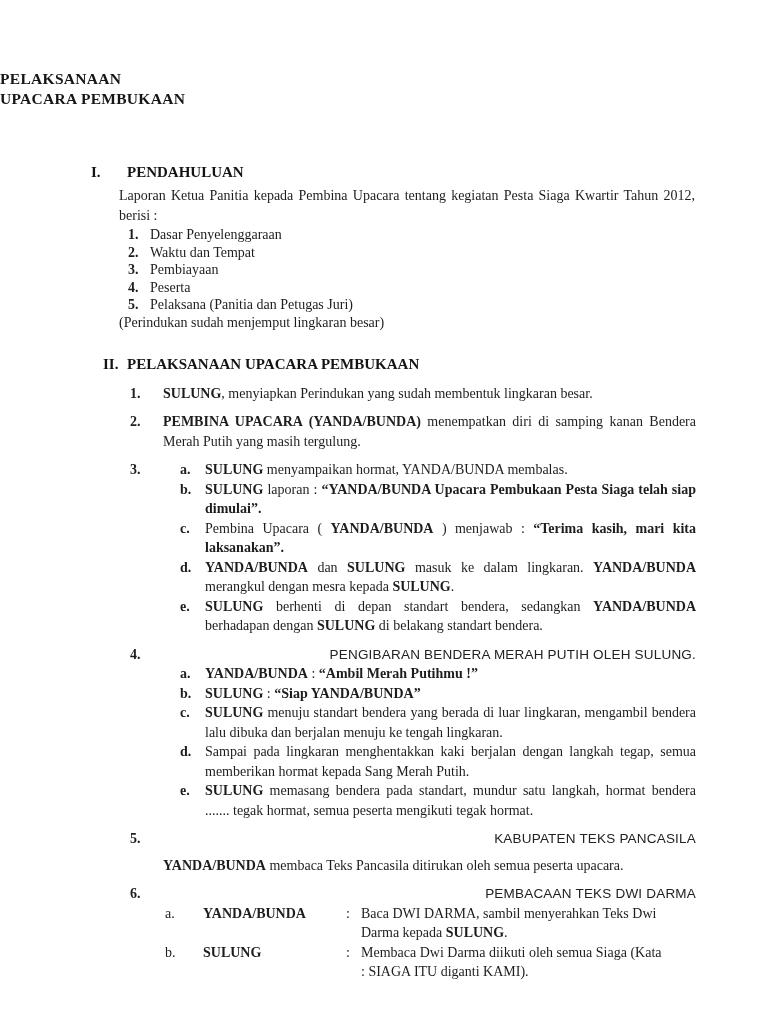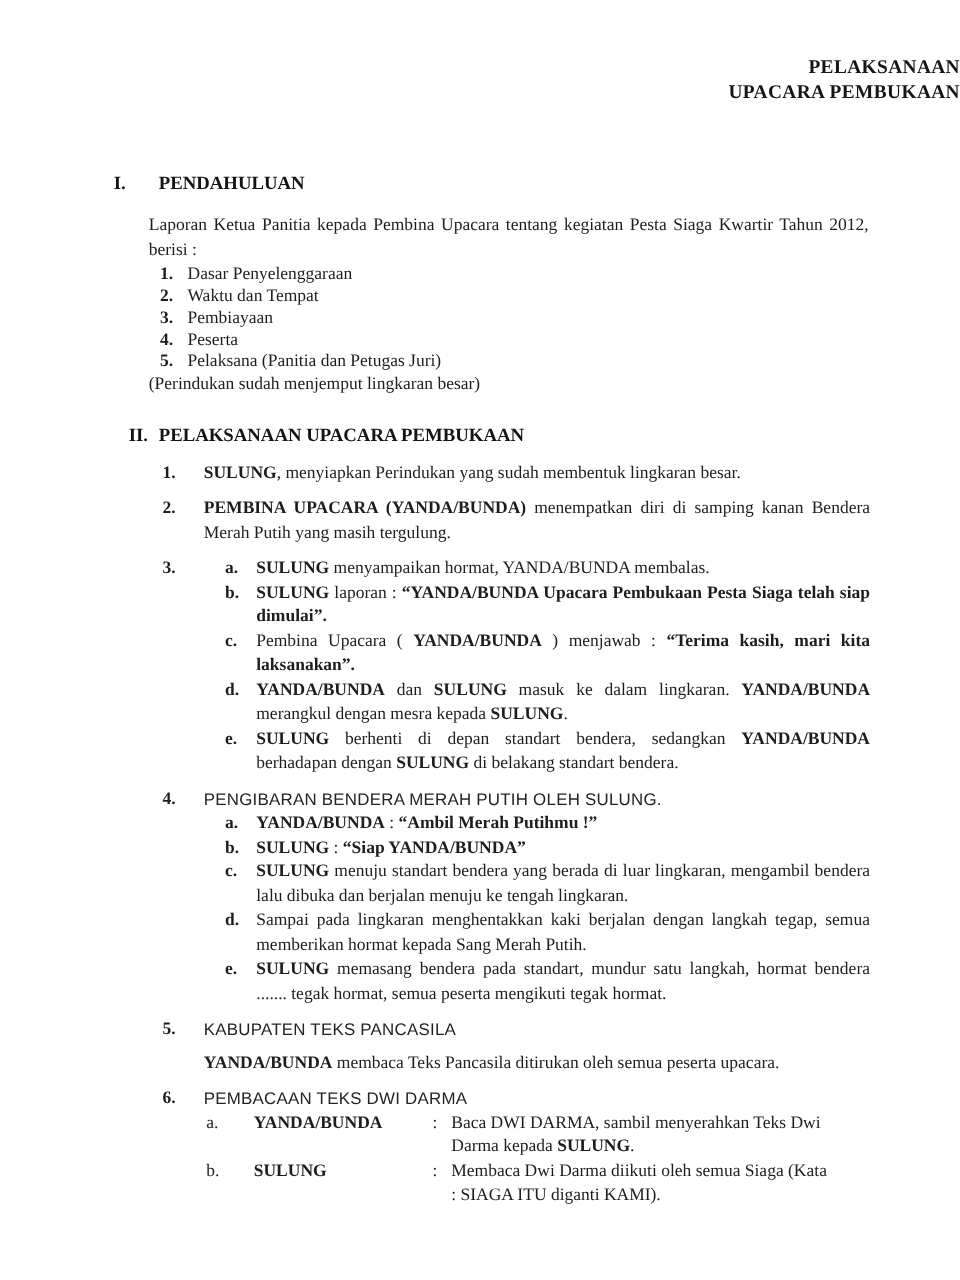--- a/index.html
+++ b/index.html
@@ -9,39 +9,39 @@
     font-family: "Liberation Serif", "DejaVu Serif", serif;
     color: #1d1d1d;
     overflow: hidden;
     position: relative;
     box-sizing: border-box;
   }
   .bold { font-weight: bold; }
 
   
   .title-block {
-    padding-top: 44px;
-    text-align: right;
+    padding-top: 69px;
+    text-align: left;
     font-weight: bold;
     font-size: 15.5px;
     line-height: 20px;
     letter-spacing: 0.3px;
     color: #161616;
   }
 
   
   .section-1 {
     margin: 53px 73px 0 91px;
     font-size: 14px;
     line-height: 20px;
   }
   .sec-head { display: flex; font-weight: bold; font-size: 15px; color: #141414; }
   .section-1 .sec-label { width: 36px; flex-shrink: 0; }
   .s1-body { margin-left: 28px; }
-  .s1-intro { margin: 14px 0 0 0; text-align: justify; }
+  .s1-intro { margin: 4px 0 0 0; text-align: justify; }
   .s1-list { margin: 0; padding-left: 9px; line-height: 17.5px; }
   .s1-row { display: flex; }
   .s1-num { width: 22px; flex-shrink: 0; font-weight: bold; }
   .s1-note { margin: 0; line-height: 17.5px; }
 
   
   .section-2 {
     margin: 24px 72px 0 103px;
     font-size: 14px;
     line-height: 19.5px;
@@ -50,21 +50,21 @@
   .s2-items { margin-top: 5px; }
   .item { display: flex; margin: 9px 0 0 27px; }
   .item-num { width: 33px; flex-shrink: 0; font-weight: bold; }
   .item-body { flex: 1; min-width: 0; }
   .item-text { text-align: justify; }
   .caps-sans {
     font-family: "Liberation Sans", "DejaVu Sans", sans-serif;
     font-size: 13.5px;
     letter-spacing: 0.2px;
     color: #222;
-    text-align: left;
+    text-align: right;
   }
   .sub-row { display: flex; margin-left: 17px; }
   .sub-letter { width: 25px; flex-shrink: 0; font-weight: bold; }
   .sub-text { flex: 1; min-width: 0; text-align: justify; }
   .item5-para { margin-top: 7px; }
   .t-row { display: flex; margin-left: 2px; }
   .t-letter { width: 38px; flex-shrink: 0; }
   .t-role { width: 143px; flex-shrink: 0; font-weight: bold; }
   .t-colon { width: 15px; flex-shrink: 0; }
   .t-desc { flex: 1; min-width: 0; padding-right: 34px; }

